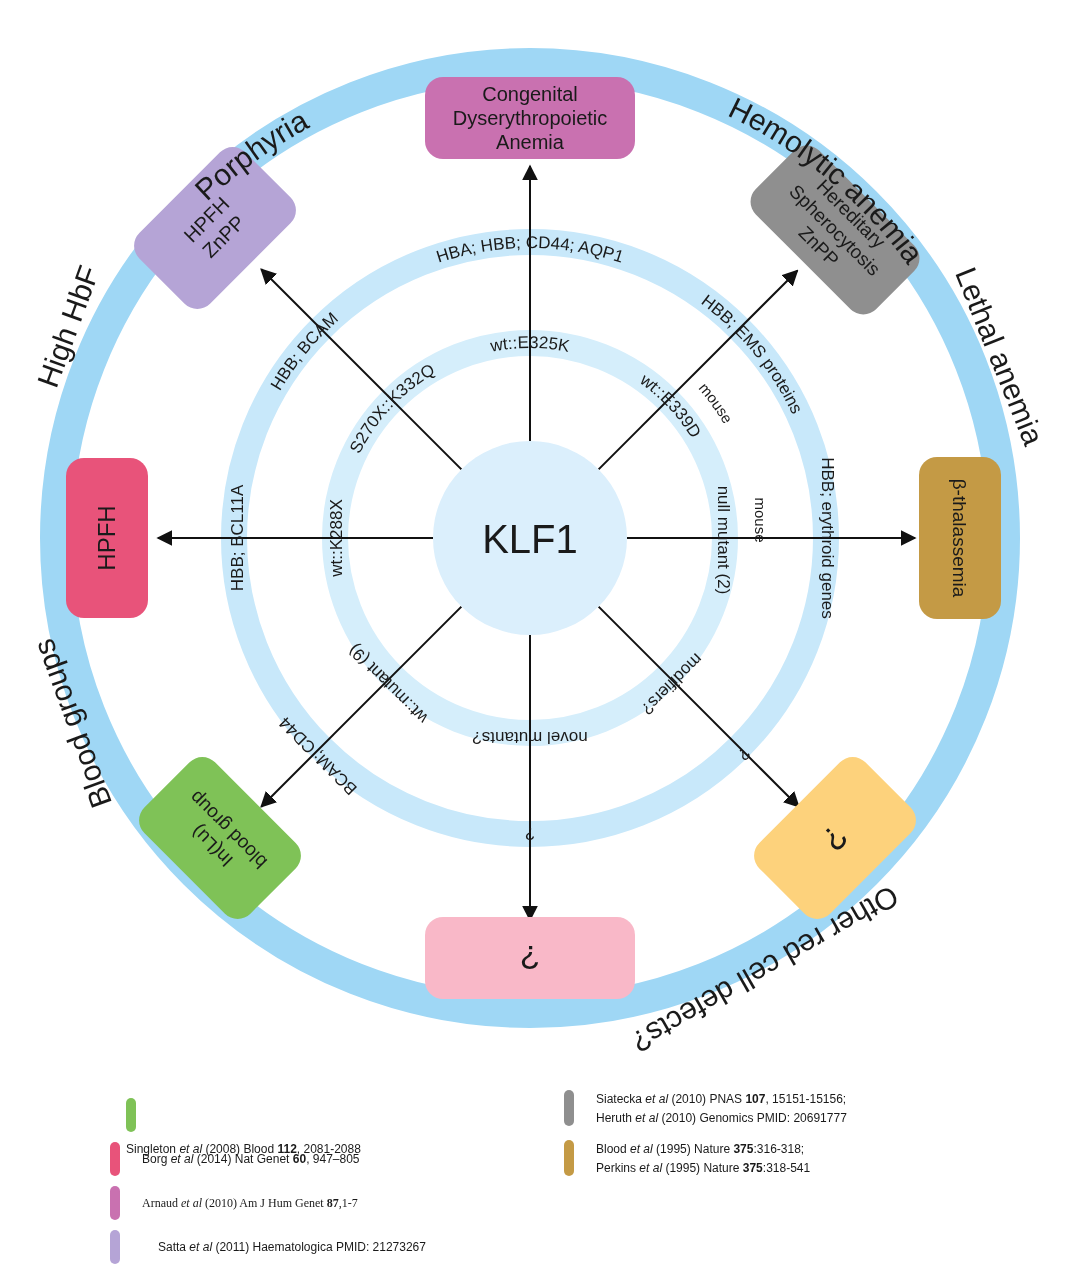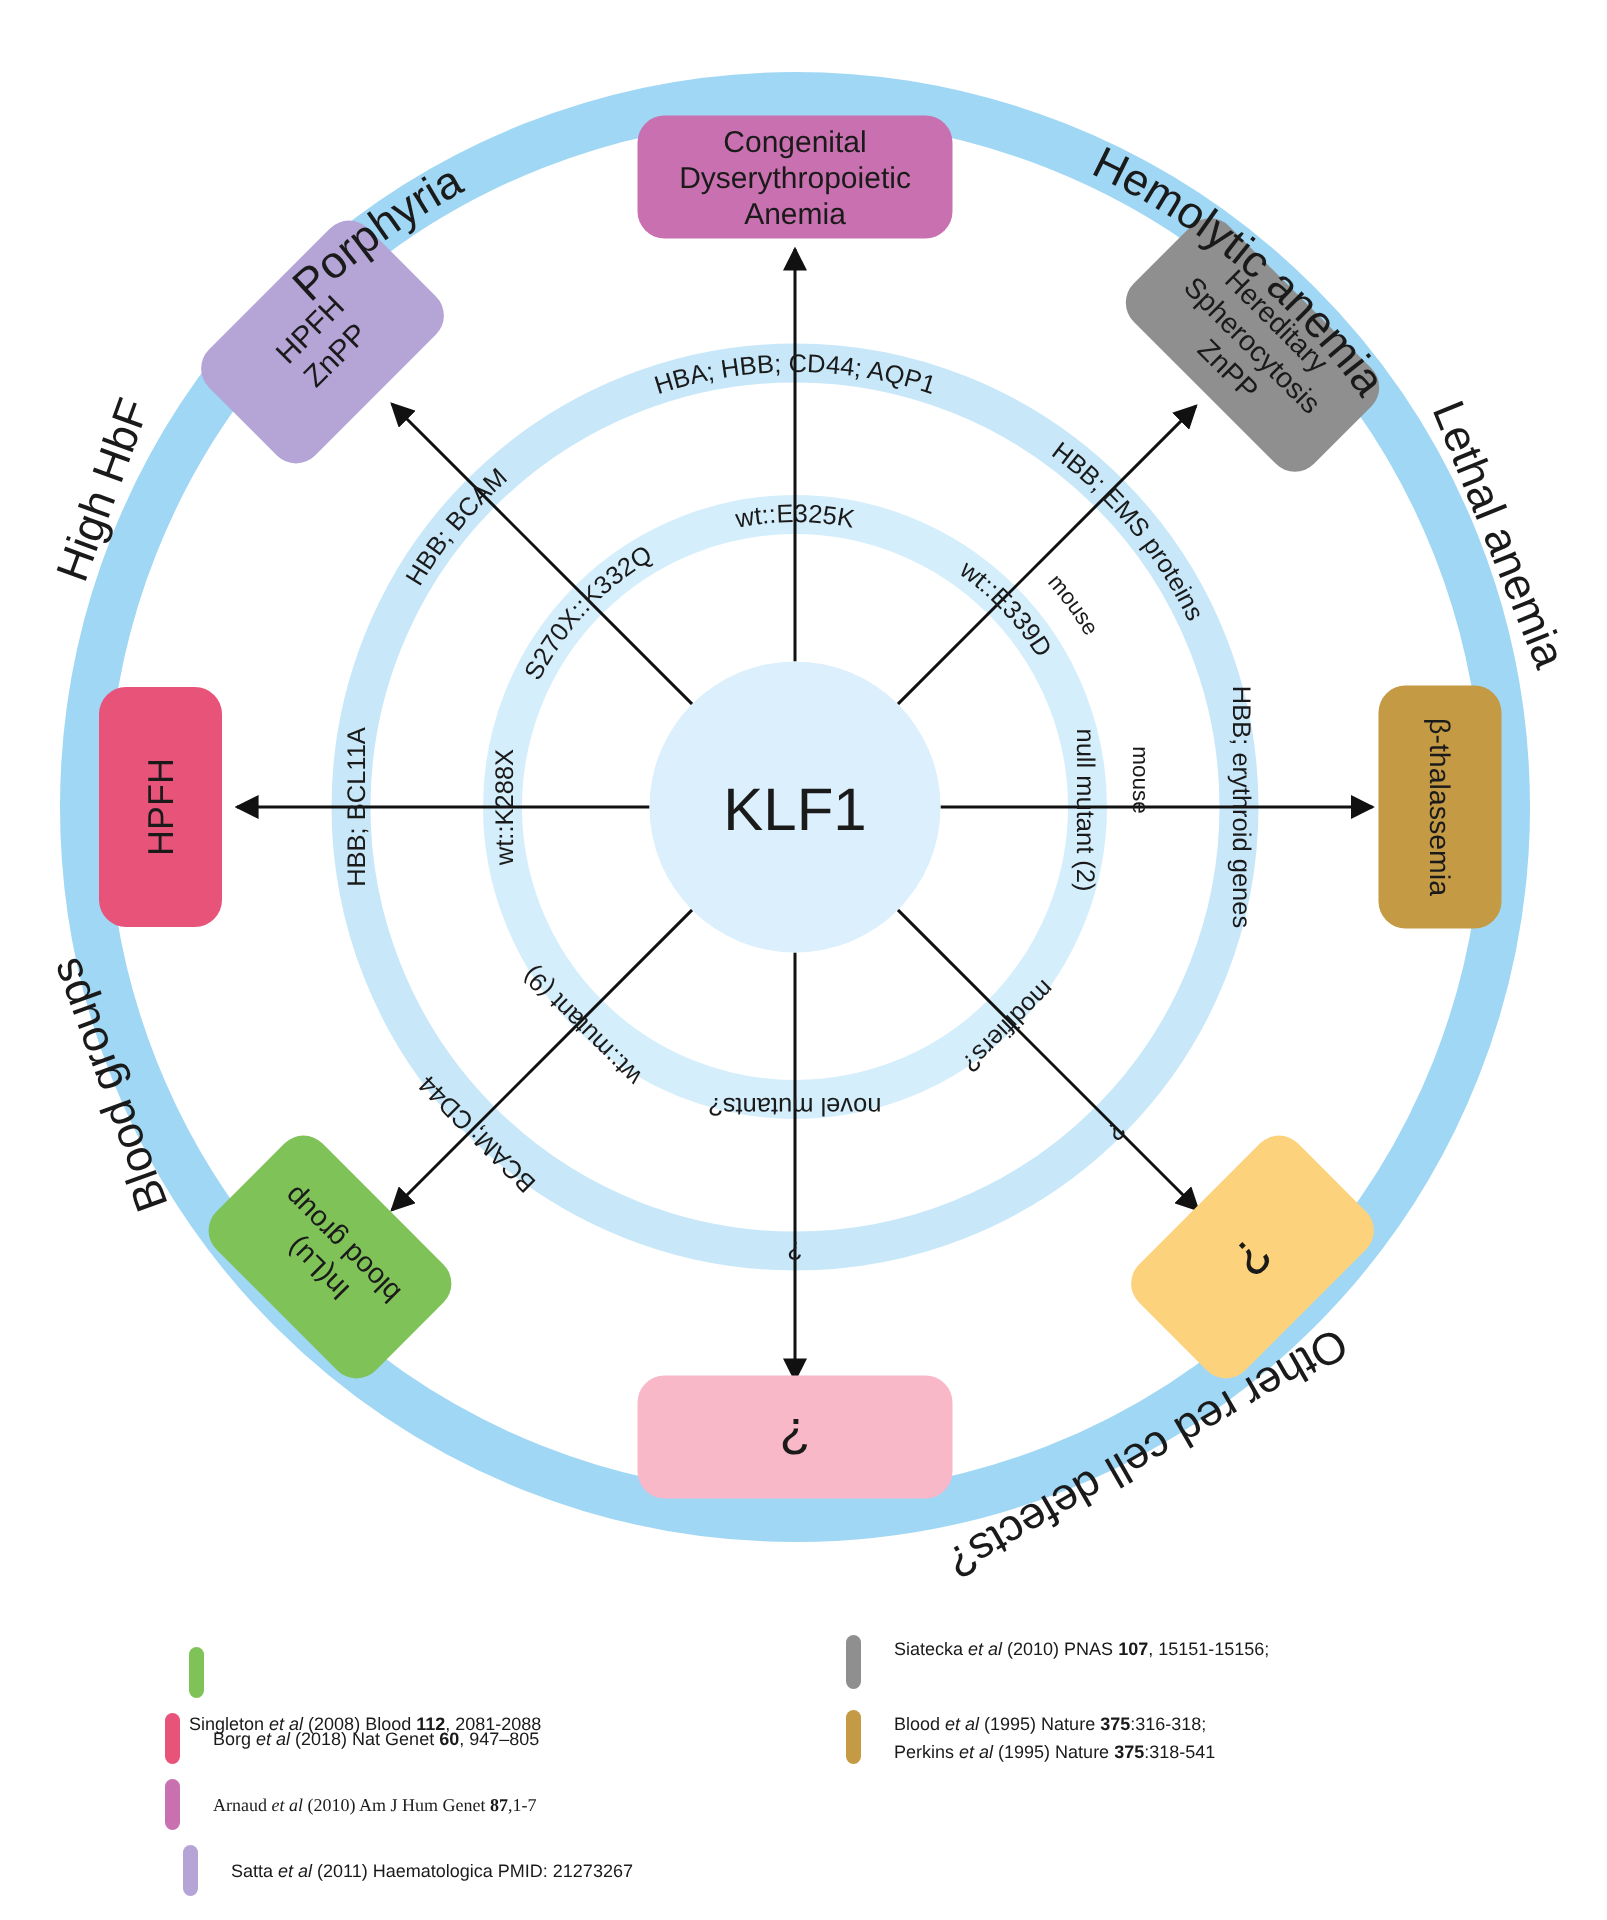--- a/index.html
+++ b/index.html
@@ -128,39 +128,40 @@
 <div class="legend" id="legend">
     <div class="legend-item" style="left: 16px; top: 8px; flex-direction: column;">
       <span class="legend-swatch" style="height: 34px; background: rgb(127, 194, 87);"></span>
       <div class="legend-text" style="padding-top: 8px;">
         <div><span>Singleton </span><span class="ital">et al</span><span> (2008) Blood </span><span class="bold">112</span><span>, 2081-2088</span></div>
       </div>
     </div>
     <div class="legend-item" style="left: 0px; top: 52px;">
       <span class="legend-swatch" style="height: 34px; background: rgb(232, 83, 122);"></span>
       <div class="legend-text" style="padding-top: 8px;">
-        <div><span>Borg </span><span class="ital">et al</span><span> (2018) Nat Genet </span><span class="bold">60</span><span>, 947–805</span></div>
+        <div><span>Borg </span><span class="ital">et al</span><span> (2014) Nat Genet </span><span class="bold">60</span><span>, 947–805</span></div>
       </div>
     </div>
     <div class="legend-item" style="left: 0px; top: 96px;">
       <span class="legend-swatch" style="height: 34px; background: rgb(201, 113, 176);"></span>
       <div class="legend-text" style="padding-top: 8px; font-family: Liberation Serif, serif;">
         <div><span>Arnaud </span><span class="ital">et al</span><span> (2010) Am J Hum Genet </span><span class="bold">87</span><span>,1-7</span></div>
       </div>
     </div>
-    <div class="legend-item" style="left: 12px; top: 140px;">
+    <div class="legend-item" style="left: 0px; top: 140px; gap: 16px;">
       <span class="legend-swatch" style="height: 34px; background: rgb(181, 164, 214);"></span>
       <div class="legend-text" style="padding-top: 8px;">
         <div><span>Satta </span><span class="ital">et al</span><span> (2011) Haematologica PMID: 21273267</span></div>
       </div>
     </div>
     <div class="legend-item" style="left: 454px; top: 0px;">
       <span class="legend-swatch" style="height: 36px; background: rgb(143, 143, 143);"></span>
       <div class="legend-text">
         <div><span>Siatecka </span><span class="ital">et al</span><span> (2010) PNAS </span><span class="bold">107</span><span>, 15151-15156;</span></div>
+        <div><span>Heruth </span><span class="ital">et al</span><span> (2010) Genomics PMID: 20691777</span></div>
       </div>
     </div>
     <div class="legend-item" style="left: 454px; top: 50px;">
       <span class="legend-swatch" style="height: 36px; background: rgb(196, 154, 69);"></span>
       <div class="legend-text">
         <div><span>Blood </span><span class="ital">et al</span><span> (1995) Nature </span><span class="bold">375</span><span>:316-318;</span></div>
         <div><span>Perkins </span><span class="ital">et al</span><span> (1995) Nature </span><span class="bold">375</span><span>:318-541</span></div>
       </div>
     </div>
   </div>

